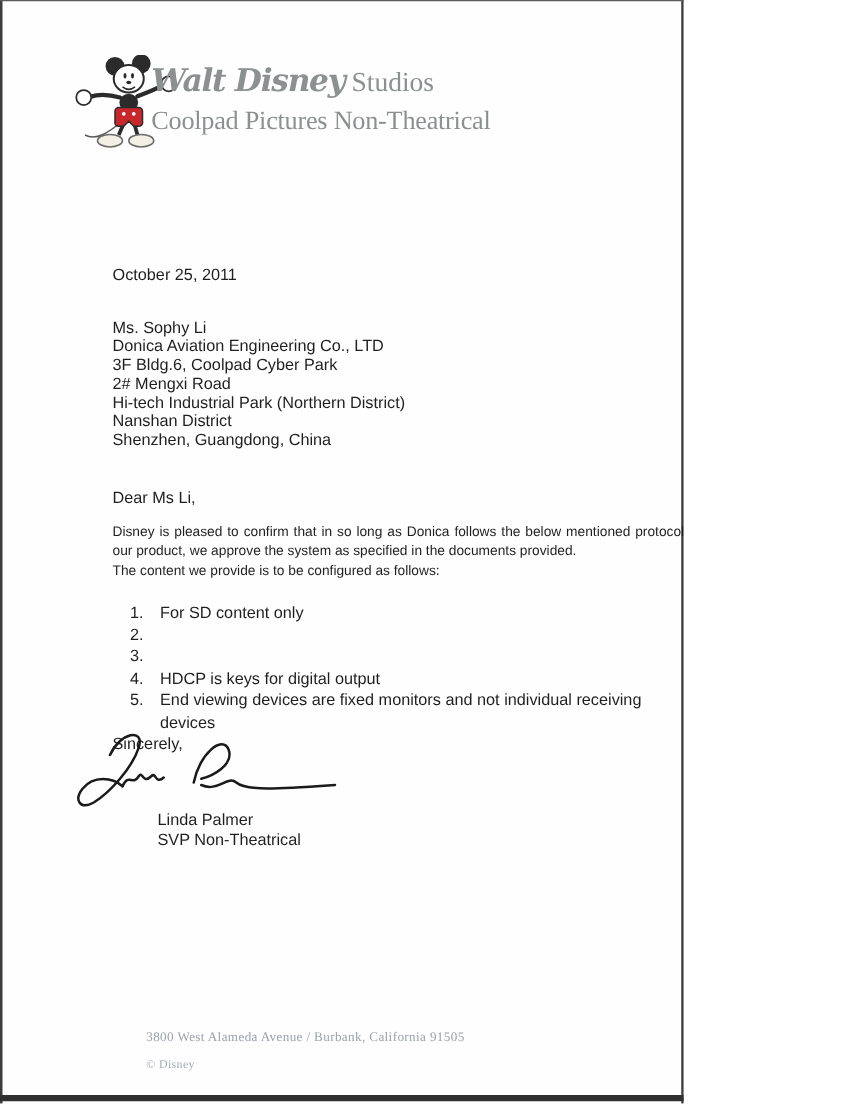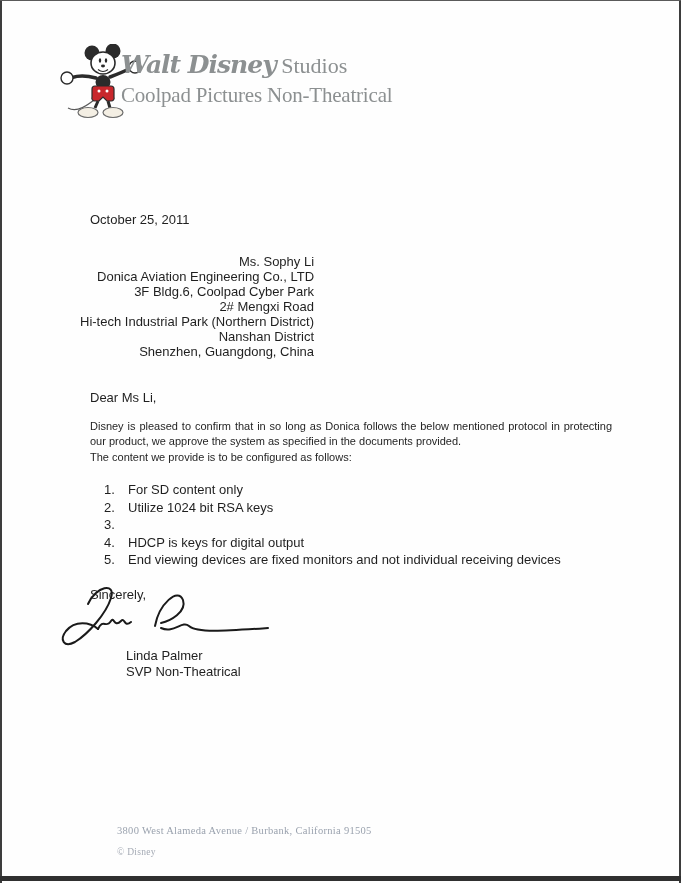--- a/index.html
+++ b/index.html
@@ -1,18 +1,18 @@
 <!DOCTYPE html>
 <html><head>
 <meta charset="utf-8">
 <style>
   html,body { margin:0; padding:0; background:#ffffff; }
   .page {
     position:relative;
-    width:681px; height:883px;
+    width:547px; height:883px;
     background:#fefefe;
     font-family:"Liberation Sans", sans-serif;
     color:#1f1f1f;
     overflow:hidden;
   }
   
   .edge { position:absolute; background:#3d3d3d; }
   .edge-left  { left:0; top:0; bottom:0; width:2px; }
   .edge-right { right:0; top:0; bottom:0; width:2px; }
   .edge-top   { left:0; right:0; top:0; height:1px; background:#5a5a5a; }
@@ -30,21 +30,21 @@
   .brand-serif { font-family:"Liberation Serif", serif; font-size:22px; }
   .brand-line2 {
     font-family:"Liberation Serif", serif;
     font-size:21px; line-height:24px; letter-spacing:-0.2px;
     white-space:nowrap;
   }
 
   .txt13 { font-size:13px; line-height:15px; }
 
   .date       { position:absolute; left:90px; top:212px; }
-  .recipient  { position:absolute; left:80px; top:254px;text-align:right; }
+  .recipient  { position:absolute; left:90px; top:254px; }
   .salutation { position:absolute; left:90px; top:390px; }
 
   .body-copy  { position:absolute; left:90px; top:419px; width:522px; }
   .body-copy p { margin:0; text-align:justify; font-size:11px; line-height:15.3px; }
   .body-copy p.no-justify { text-align:left; }
 
   .protocol-list { position:absolute; left:104px; top:481px; }
   .protocol-list .row { display:flex; font-size:13px; line-height:17.6px; }
   .protocol-list .num { width:24px; flex:0 0 24px; }
 
@@ -122,21 +122,20 @@
     <p class="no-justify">The content we provide is to be configured as follows:</p>
   </div>
 
   <div class="protocol-list">
     <div class="row">
       <span class="num">1.</span>
       <span>For SD content only</span>
     </div>
     <div class="row">
       <span class="num">2.</span>
-      <span>Utilize 1024 bit RSA keys</span>
     </div>
     <div class="row">
       <span class="num">3.</span>
     </div>
     <div class="row">
       <span class="num">4.</span>
       <span>HDCP is keys for digital output</span>
     </div>
     <div class="row">
       <span class="num">5.</span>

